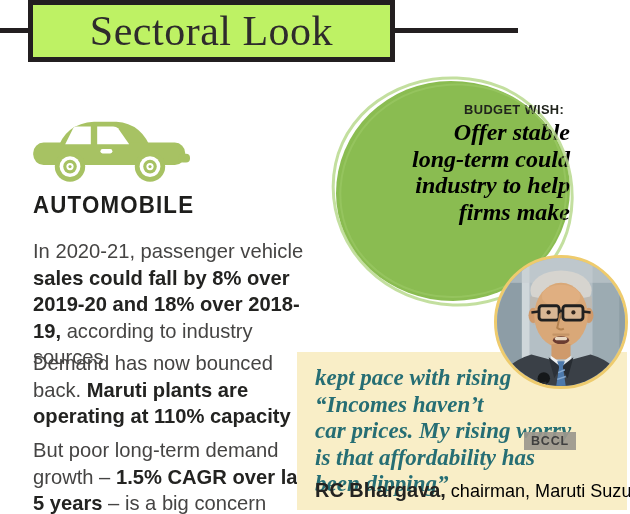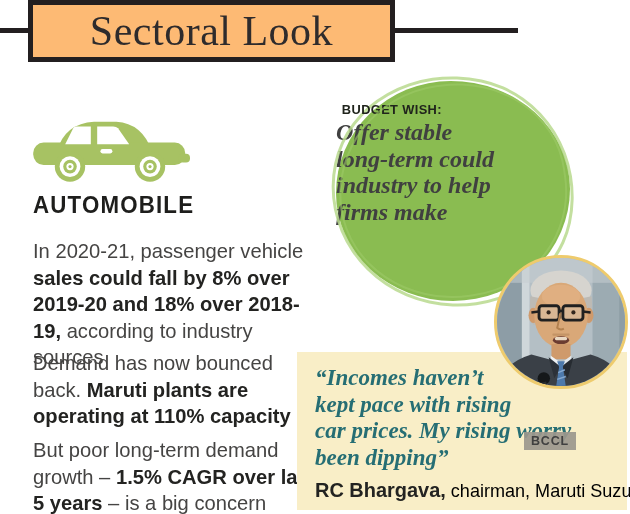--- a/index.html
+++ b/index.html
@@ -6,21 +6,21 @@
   #canvas{
     position:relative;width:630px;height:514px;overflow:hidden;background:#ffffff;
     font-family:"Liberation Sans",sans-serif;
   }
   
   .rule{position:absolute;height:5px;background:#231f20;}
   .rule-left{left:0;top:28px;width:28px;}
   .rule-right{left:395px;top:28px;width:123px;}
   .header-box{
     position:absolute;left:28px;top:0;width:367px;height:62px;
-    border:5px solid #231f20;box-sizing:border-box;background:#fdba74;
+    border:5px solid #231f20;box-sizing:border-box;background:#bef264;
     display:flex;align-items:center;justify-content:center;
   }
   .header-box h1{
     margin:0;font-family:"Liberation Serif",serif;font-weight:500;
     font-size:42px;letter-spacing:.5px;color:#2e2b2c;white-space:nowrap;
   }
   
   .car{position:absolute;left:30px;top:112px;width:160px;height:74px;}
   .section-heading{
     position:absolute;left:33px;top:192px;margin:0;
@@ -31,37 +31,37 @@
     position:absolute;left:33px;width:298px;margin:0;
     font-size:21px;line-height:26.5px;color:#454443;
     transform:scaleX(.96);transform-origin:left top;
   }
   .para b{color:#232321;}
   .p1{top:238px;} .p2{top:350px;} .p3{top:437px;}
   
   .bubble{
     position:absolute;left:336px;top:81px;width:234px;height:220px;z-index:1;
     background:#8abc51;border-radius:49% 51% 50% 50% / 51% 49% 51% 49%;
-    text-align:left;
+    text-align:right;
   }
   .bubble::before{
     content:"";position:absolute;inset:-5px;border:3px solid #b9d98e;
     border-radius:52% 48% 50% 50% / 49% 53% 47% 51%;transform:rotate(12deg);opacity:.85;
   }
   .bubble::after{
     content:"";position:absolute;inset:3px;border:2px solid #9cc968;
     border-radius:50% 50% 48% 52% / 52% 48% 50% 50%;transform:rotate(-8deg);opacity:.6;
   }
   .bw-label{
     margin-top:21px;font-size:13.5px;font-weight:700;letter-spacing:.4px;color:#20241c;
     transform:scaleX(.95);
   }
   .bw-lines{
     margin-top:2px;font-family:"Liberation Serif",serif;font-style:italic;
-    font-size:24px;line-height:26.5px;color:#404040;font-weight:600;
+    font-size:24px;line-height:26.5px;color:#000000;font-weight:600;
   }
   
   .quote-panel{
     position:absolute;left:297px;top:352px;width:330px;height:158px;z-index:2;
     background:#f9eec7;box-sizing:border-box;
   }
   .quote-lines{
     position:absolute;left:18px;top:13px;
     font-family:"Liberation Serif",serif;font-style:italic;font-weight:600;
     font-size:23px;line-height:26.5px;color:#266e74;white-space:nowrap;
@@ -132,23 +132,24 @@
     <div class="bw-lines">
       <div>Offer stable</div>
       <div>long-term could</div>
       <div>industry to help</div>
       <div>firms make</div>
     </div>
   </div>
 
   <div class="quote-panel">
     <div class="quote-lines">
+      <div>kept pace with rising</div>
       <div>“Incomes haven’t</div>
-      <div>kept pace with rising</div>
       <div>car prices. My rising worry</div>
+      <div>is that affordability has</div>
       <div>been dipping”</div>
     </div>
     <div class="attribution"><b>RC Bhargava,</b><span> chairman, Maruti Suzuki Ltd</span></div>
   </div>
 
   <div class="photo">
     <svg viewBox="0 0 134 134" aria-hidden="true">
       <rect x="0" y="0" width="134" height="134" fill="#b4bfc5"></rect>
       <rect x="0" y="0" width="30" height="134" fill="#8d9da6"></rect>
       <rect x="26" y="0" width="8" height="134" fill="#cfd7da"></rect>

